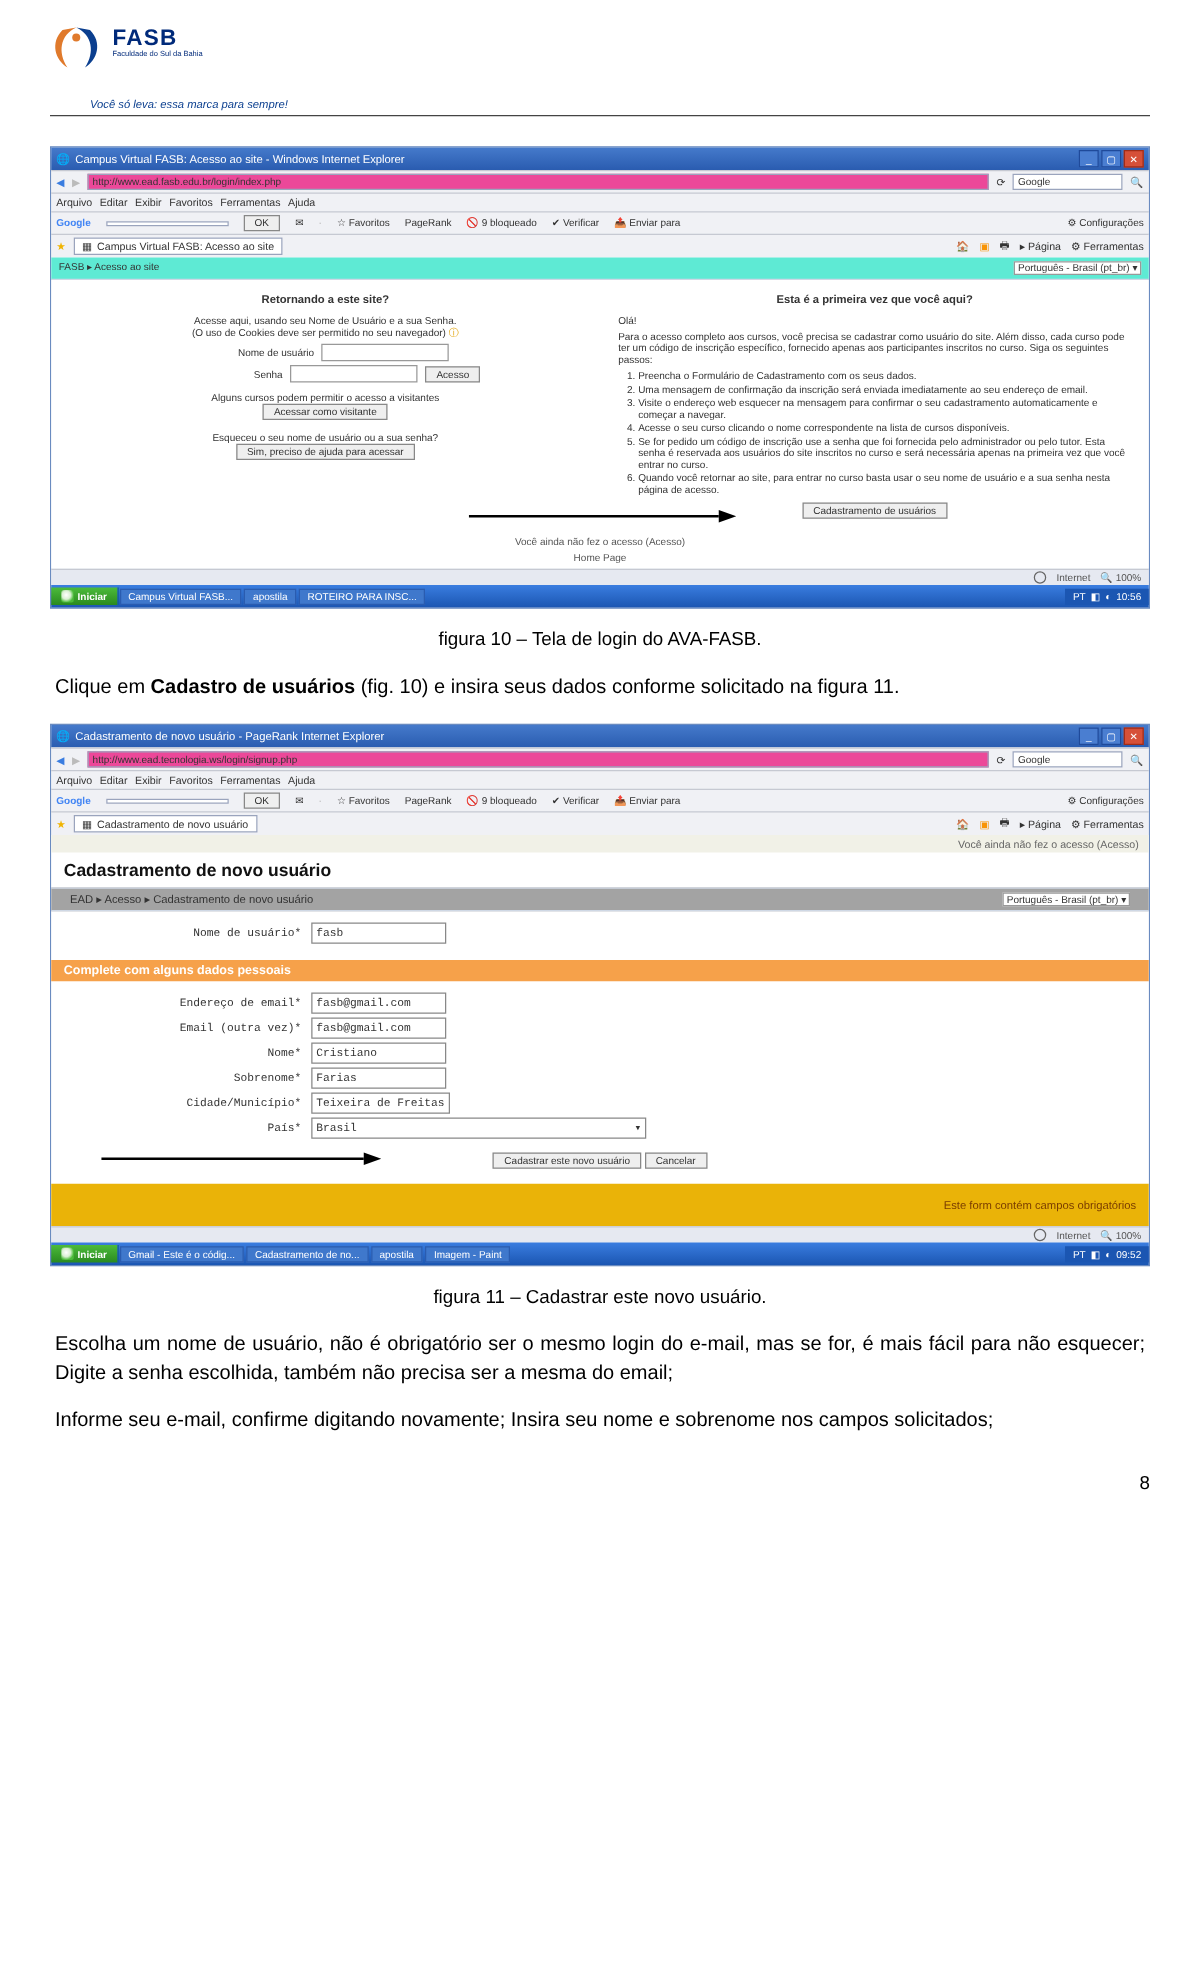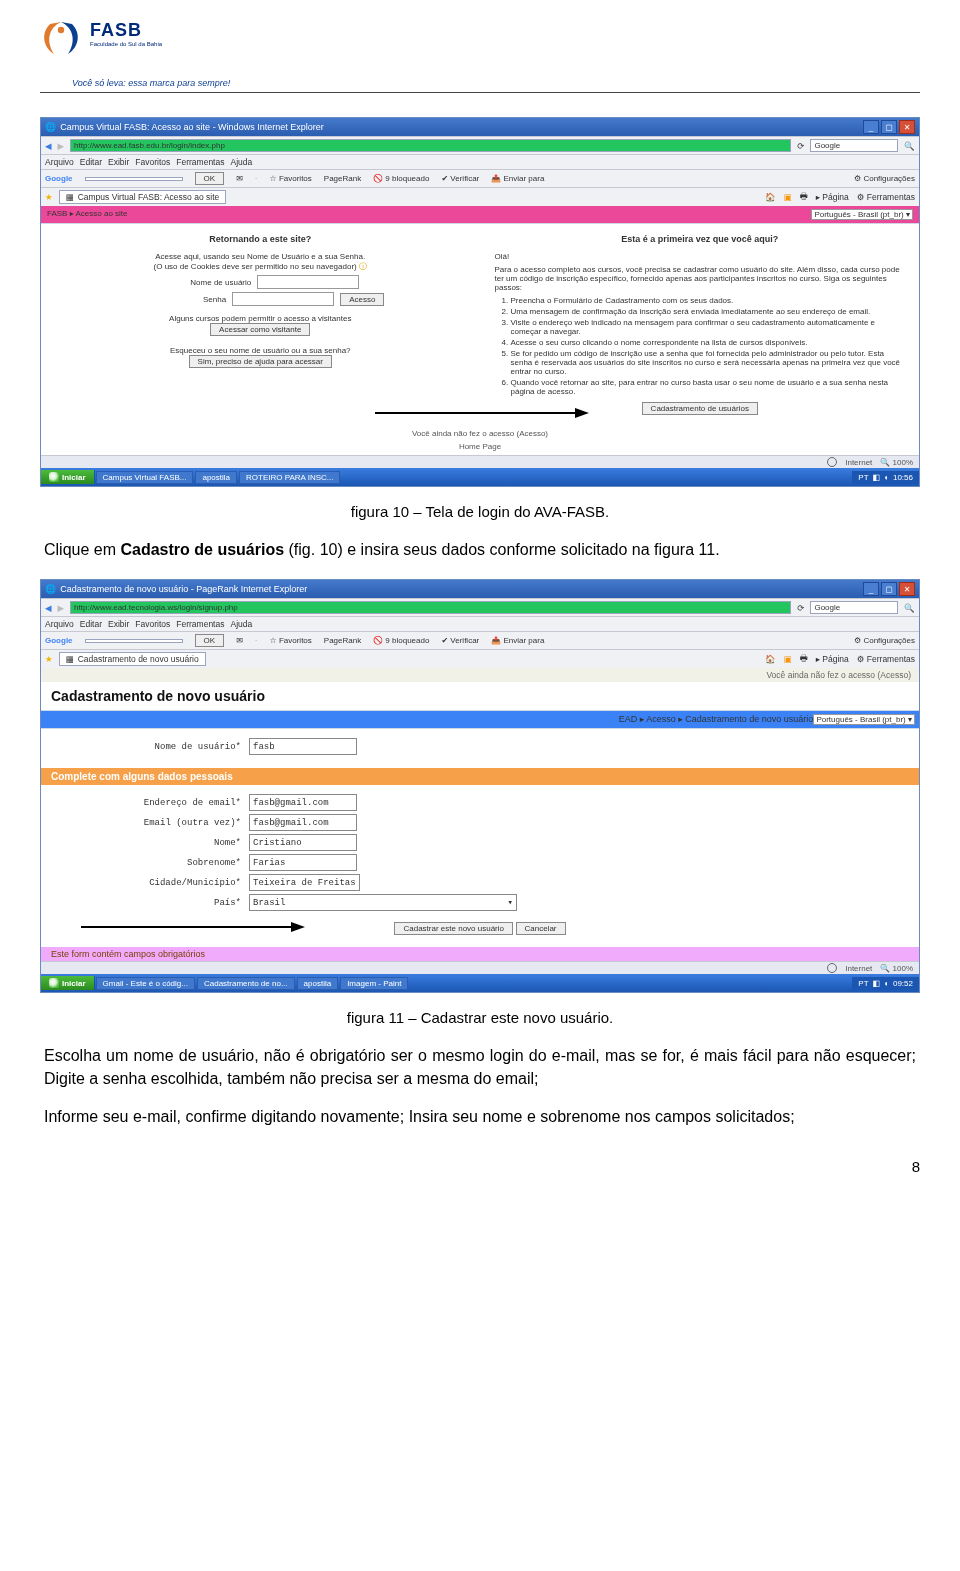--- a/index.html
+++ b/index.html
@@ -17,29 +17,29 @@
 .pagenum { text-align:right; font-size:15px; margin-top:30px; }
 
 
 .browser-shell { border:1px solid #6a8bc0; background:#e8ecf5; font-size:8.5px; color:#333; margin-bottom:6px; }
 .titlebar { background:linear-gradient(#457acb,#2a5cb0); color:#fff; padding:2px 4px; display:flex; align-items:center; justify-content:space-between; font-size:9px; }
 .titlebar-left { display:flex; gap:4px; align-items:center; }
 .winbtns { display:flex; gap:2px; }
 .winbtn { width:14px; height:12px; background:#4a7ed1; border:1px solid #1f4a9a; display:flex; align-items:center; justify-content:center; font-size:8px; }
 .winbtn.close { background:#d65038; border-color:#a02c18; }
 .addr-row, .menu-row, .toolbar-row, .fav-row { display:flex; align-items:center; gap:6px; padding:2px 4px; border-top:1px solid #c6c9d2; background:#f0f1f5; }
-.addr-input { flex:1; background:#22c55e; border:1px solid #9aa4bd; padding:1px 3px; font-size:8px; white-space:nowrap; overflow:hidden; }
+.addr-input { flex:1; background:#ec4899; border:1px solid #9aa4bd; padding:1px 3px; font-size:8px; white-space:nowrap; overflow:hidden; }
 .small-box { background:#fff; border:1px solid #9aa4bd; padding:1px 3px; font-size:8px; }
 .toolbar-row { font-size:8px; gap:12px; }
 .toolbar-row .sep { color:#aaa; }
 .tab-chip { background:#fff; border:1px solid #9aa4bd; padding:1px 6px; display:flex; gap:4px; align-items:center; }
 
 
 .content-area { background:#fff; }
-.breadcrumb-bar { background:#ec4899; padding:3px 6px; display:flex; justify-content:space-between; font-size:8px; border-bottom:1px solid #cfd7e5; }
+.breadcrumb-bar { background:#5eead4; padding:3px 6px; display:flex; justify-content:space-between; font-size:8px; border-bottom:1px solid #cfd7e5; }
 .lang-select { font-size:8px; padding:0 2px; border:1px solid #999; background:#fff; }
 .two-col { display:flex; }
 .col { flex:1; padding:10px 14px; font-size:8px; }
 .col+.col { border-left:1px dotted transparent; }
 .col-title { font-weight:bold; text-align:center; font-size:9px; margin-bottom:8px; }
 .field-row { display:flex; align-items:center; gap:6px; justify-content:center; margin:3px 0; }
 .field-label { text-align:right; width:90px; }
 .field-input { width:100px; border:1px solid #999; background:#fff; height:12px; }
 .btn8 { display:inline-block; border:1px solid #888; background:#efefef; padding:1px 8px; font-size:8px; }
 .center { text-align:center; }
@@ -52,29 +52,29 @@
 
 .taskbar { background:linear-gradient(#3a7de0,#1b56b2); display:flex; align-items:center; color:#fff; font-size:8px; height:18px; }
 .start-btn { background:linear-gradient(#4cbb3b,#2a8a1f); padding:2px 8px; font-weight:bold; border-right:1px solid #135c9f; display:flex; align-items:center; gap:3px; }
 .start-btn::before { content:''; width:10px; height:10px; background:radial-gradient(circle at 40% 40%, #fff, #d9f0d3 40%, #4cbb3b 70%); border-radius:2px; display:inline-block; }
 .task-item { background:#3f78cc; margin:2px 1px; padding:1px 6px; border:1px solid #2a5cb0; white-space:nowrap; overflow:hidden; max-width:100px; text-overflow:ellipsis; }
 .tray { margin-left:auto; background:#1b56b2; padding:2px 6px; display:flex; gap:4px; align-items:center; }
 
 
 .page-title-bar { font-weight:bold; font-size:14px; padding:6px 10px; color:#111; }
 .login-status-bar { background:#f1f1e7; text-align:right; padding:2px 8px; font-size:8.5px; color:#666; }
-.bc2 { background:#3b82f6; padding:3px 4px; font-size:9px; display:flex; justify-content:flex-end; border-top:1px solid #cfd8e5; border-bottom:1px solid #cfd8e5; }
+.bc2 { background:#a3a3a3; padding:3px 15px; font-size:9px; display:flex; justify-content:space-between; border-top:1px solid #cfd8e5; border-bottom:1px solid #cfd8e5; }
 .orange-header { background:#f6a14a; font-weight:bold; color:#fff; padding:3px 10px; font-size:10px; }
 .form-section { padding:6px 10px 10px 10px; font-size:9px; }
 .form-row { display:flex; align-items:center; margin:3px 0;font-family:Liberation Mono, monospace; }
 .form-row .lbl { width:190px; text-align:right; padding-right:8px; }
 .form-row .inp { border:1px solid #888; background:#fff; padding:1px 3px; min-width:100px; font-size:9px; height:13px; display:inline-flex; align-items:center; }
 .form-row .inp.wide { width:260px; }
 .form-buttons { text-align:center; padding:8px 0 2px 0; }
-.warn-strip { background:#f0abfc; color:#7a3d00; text-align:left; padding:2px 10px; font-size:9px; }
+.warn-strip { background:#eab308; color:#7a3d00; text-align:right; padding:12px 10px; font-size:9px; }
 </style>
 </head>
 <body>
 
 <div class="page">
 
   <div class="header-logo">
     <div class="logo-swoosh">
       <svg viewBox="0 0 42 50">
           <path d="M21 2 C8 8 6 22 14 34 C4 28 0 14 10 4 Z" fill="#e07a2c"></path>
@@ -169,21 +169,21 @@
           <div class="center" style="margin-top:10px">Esqueceu o seu nome de usuário ou a sua senha?</div>
           <div class="center"><span class="btn8">Sim, preciso de ajuda para acessar</span></div>
         </div>
         <div class="col">
           <div class="col-title">Esta é a primeira vez que você aqui?</div>
           <div>Olá!</div>
           <div style="margin-top:4px">Para o acesso completo aos cursos, você precisa se cadastrar como usuário do site. Além disso, cada curso pode ter um código de inscrição específico, fornecido apenas aos participantes inscritos no curso. Siga os seguintes passos:</div>
           <ol class="steps">
             <li>Preencha o Formulário de Cadastramento com os seus dados.</li>
             <li>Uma mensagem de confirmação da inscrição será enviada imediatamente ao seu endereço de email.</li>
-            <li>Visite o endereço web indicado na mensagem para confirmar o seu cadastramento automaticamente e começar a navegar.</li>
+            <li>Visite o endereço web esquecer na mensagem para confirmar o seu cadastramento automaticamente e começar a navegar.</li>
             <li>Acesse o seu curso clicando o nome correspondente na lista de cursos disponíveis.</li>
             <li>Se for pedido um código de inscrição use a senha que foi fornecida pelo administrador ou pelo tutor. Esta senha é reservada aos usuários do site inscritos no curso e será necessária apenas na primeira vez que você entrar no curso.</li>
             <li>Quando você retornar ao site, para entrar no curso basta usar o seu nome de usuário e a sua senha nesta página de acesso.</li>
           </ol>
           <div class="center" style="margin-top:6px;position:relative">
             <svg style="position:absolute;left:-120px;top:2px" width="220" height="18">
                 <line x1="0" y1="9" x2="200" y2="9" stroke="#000" stroke-width="2"></line>
                 <polygon points="200,4 214,9 200,14" fill="#000"></polygon>
               </svg>
             <span class="btn8">Cadastramento de usuários</span>

